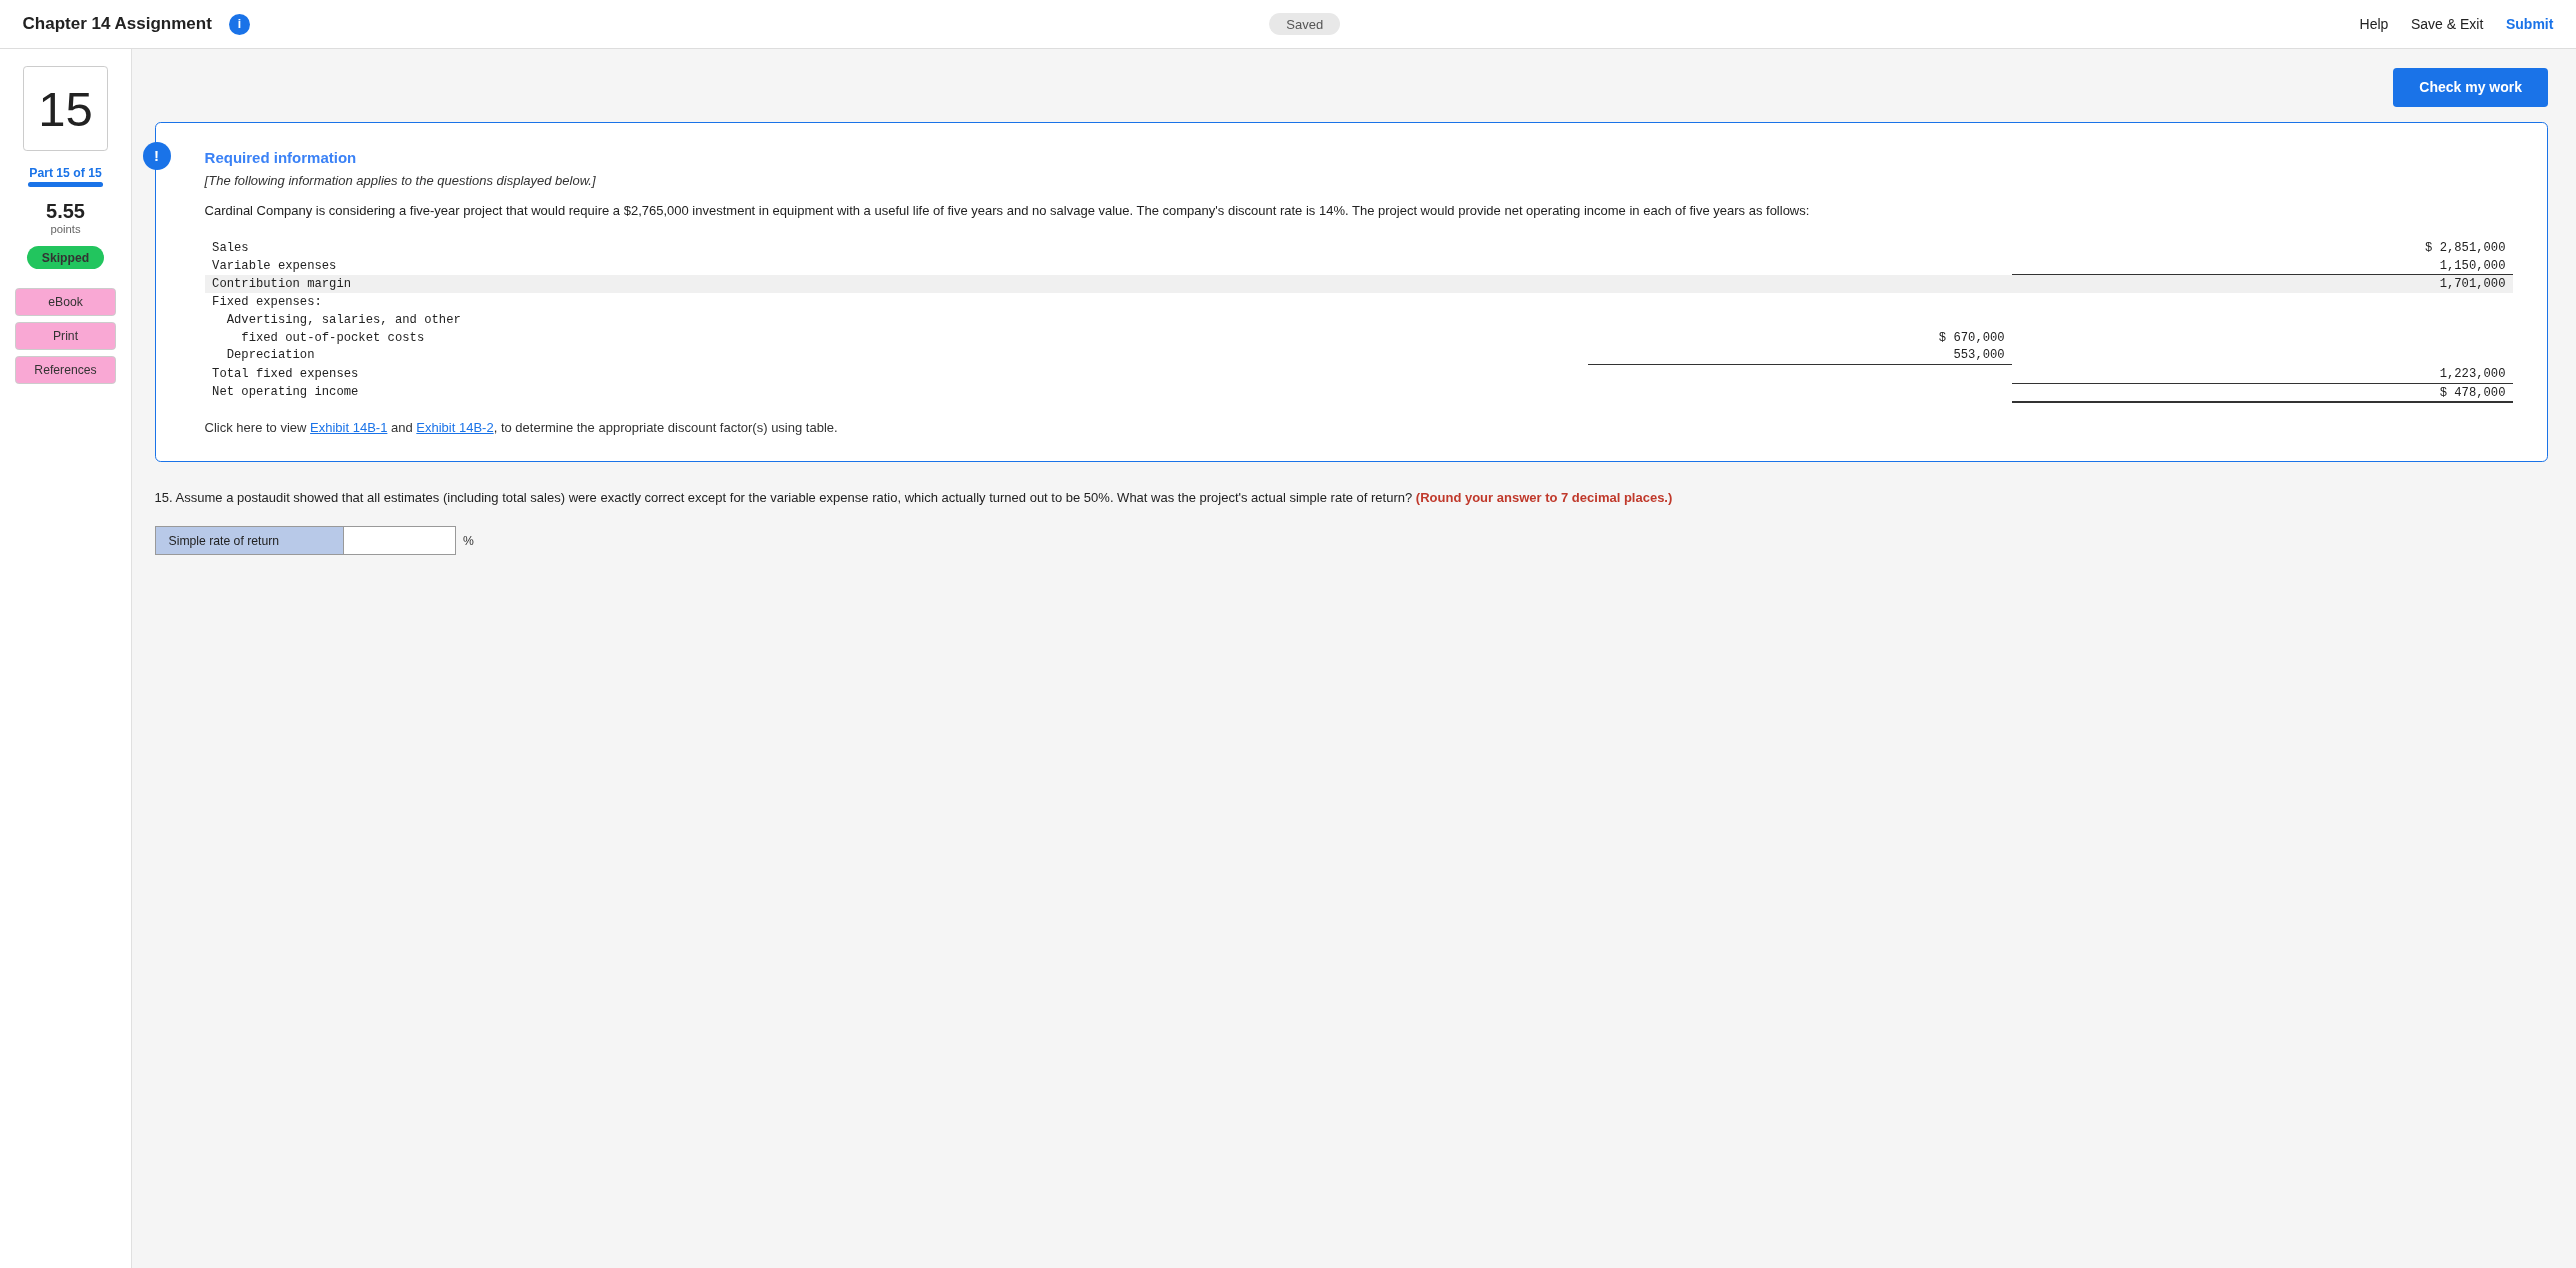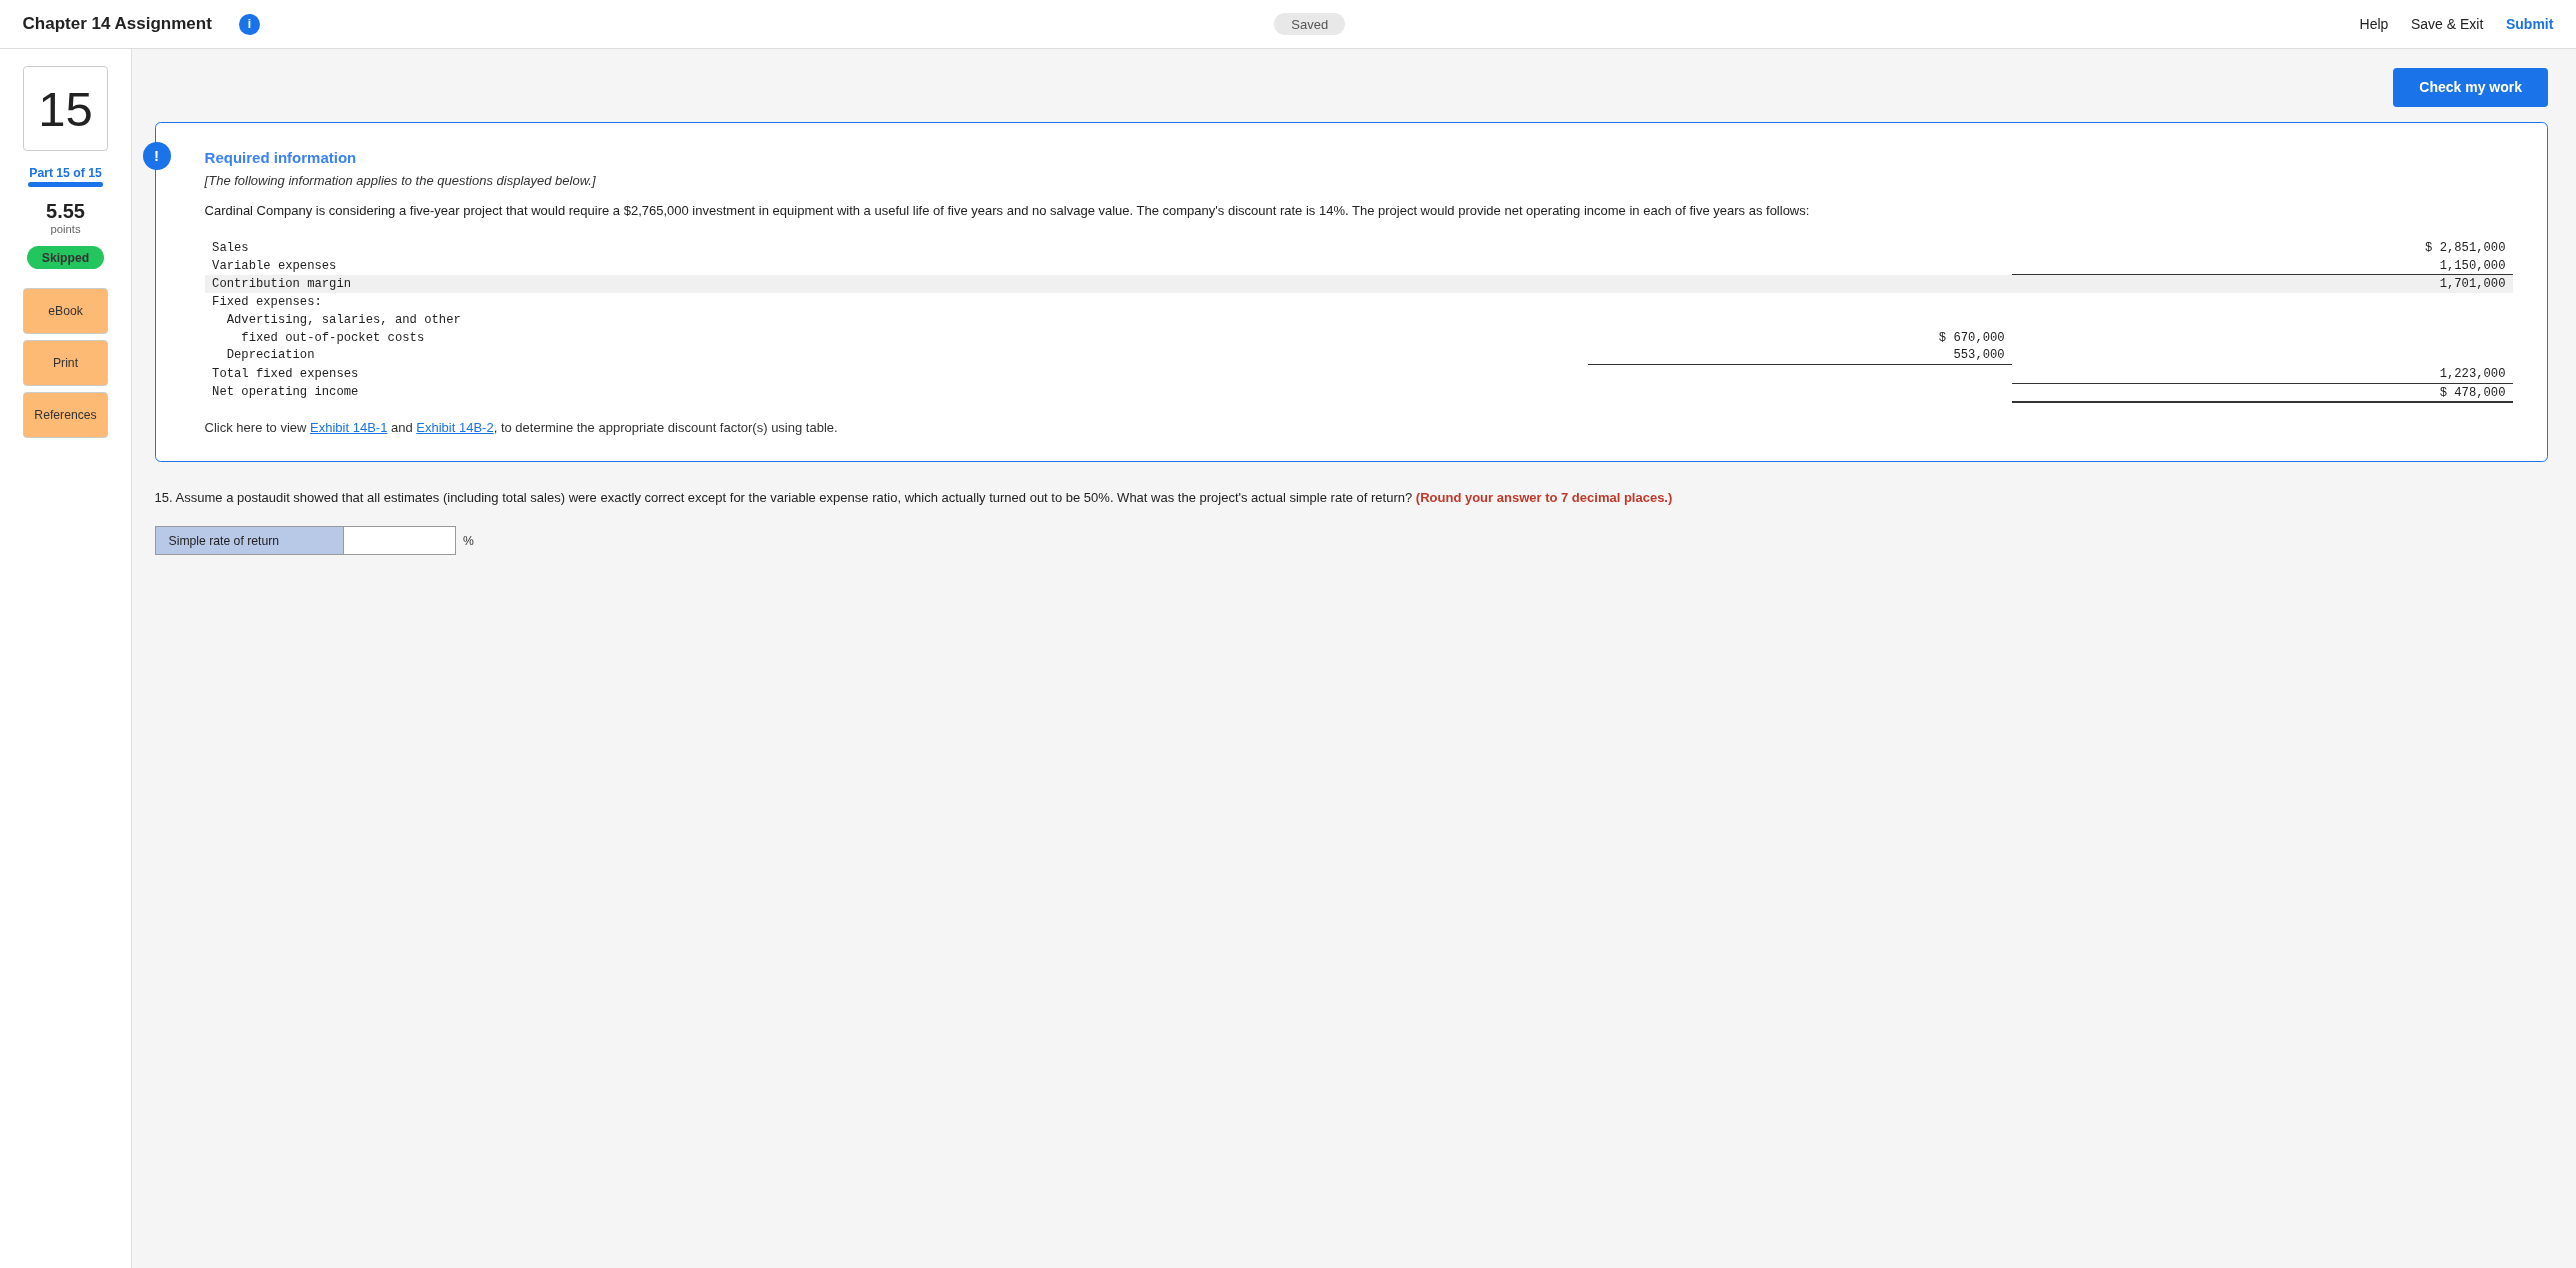--- a/index.html
+++ b/index.html
@@ -8,21 +8,21 @@
     
     .header {
       display: flex;
       align-items: center;
       justify-content: space-between;
       background: #fff;
       padding: 9.4px 22.6px;
       border-bottom: 0.9px solid #ddd;
       height: 49px;
     }
-    .header-left { display: flex; align-items: center; gap: 27px; }
+    .header-left { display: flex; align-items: center; gap: 17px; }
     .header-title { font-size: 17px; font-weight: 600; color: #222; }
     .info-icon {
       width: 21px; height: 21px; border-radius: 50%;
       background: #1a73e8; color: #fff;
       display: flex; align-items: center; justify-content: center;
       font-size: 12.2px; font-weight: bold; cursor: pointer;
     }
     .saved-badge {
       background: #e8e8e8; border-radius: 19px;
       padding: 3.8px 17px; font-size: 13px; color: #555;
@@ -57,22 +57,22 @@
     .progress-bar-wrap { width: 75px; height: 4.7px; background: #e0e0e0; border-radius: 2.8px; margin-bottom: 13px; }
     .progress-bar-fill { height: 4.7px; background: #1a73e8; border-radius: 2.8px; width: 100%; }
     .points-val { font-size: 20px; font-weight: 700; color: #222; margin-bottom: 0; }
     .points-label { font-size: 11.3px; color: #666; margin-bottom: 11.3px; }
     .skipped-badge {
       background: #22c55e; border-radius: 19px;
       padding: 4.7px 15px; font-size: 12.2px; font-weight: 700; color: #333;
       margin-bottom: 19px;
     }
     .sidebar-btn {
-      width: 85px; border: 0.9px solid #ccc; border-radius: 3.8px;
-      background: #fdba74; padding: 15px 0; font-size: 12.2px; color: #333;
+      width: 101px; border: 0.9px solid #ccc; border-radius: 3.8px;
+      background: #f9a8d4; padding: 6px 0; font-size: 12.2px; color: #333;
       cursor: pointer; text-align: center; margin-bottom: 5.7px;
     }
 
     
     .content-area { flex: 1; padding: 19px 28px 38px 22.6px; background: #f5f5f5; }
     .check-my-work-btn {
       display: block; margin-left: auto; margin-bottom: 15px;
       background: #1a73e8; color: #fff; border: none;
       border-radius: 3.8px; padding: 11.3px 26px; font-size: 14px;
       font-weight: 700; cursor: pointer;

